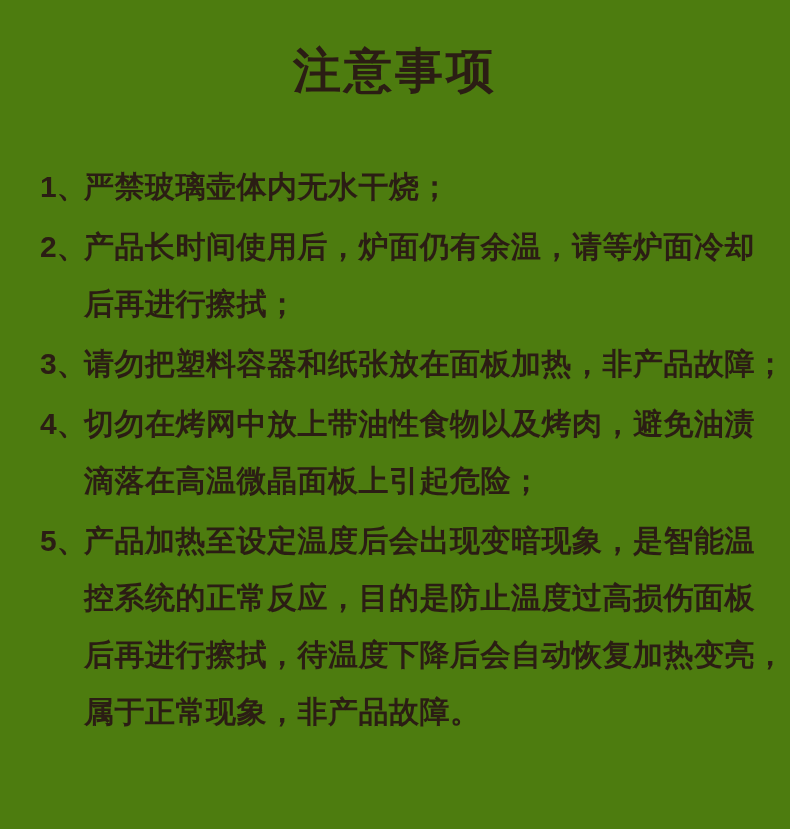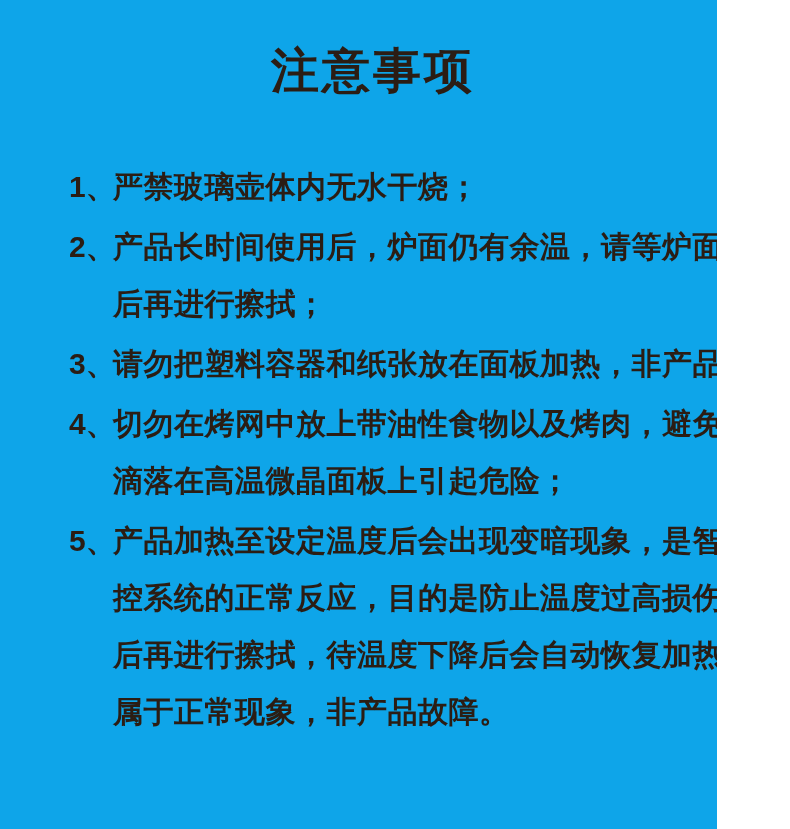--- a/index.html
+++ b/index.html
@@ -2,27 +2,26 @@
 <html><head>
 <meta charset="utf-8">
 <style>
   html, body {
     margin: 0;
     padding: 0;
     background: #ffffff;
   }
   .page {
     position: relative;
-    width: 688px;
+    width: 790px;
     height: 829px;
-    background: #0ea5e9;
+    background: #4d7c0f;
     overflow: hidden;
     font-family: "Liberation Sans", sans-serif;
     color: #2b1d14;
-    padding-left: 29px;
   }
   .title {
     margin: 44px 0 0 0;
     text-align: center;
     font-size: 48px;
     font-weight: 800;
     line-height: 1.12;
     letter-spacing: 3px;
     color: #2b1d14;
   }

